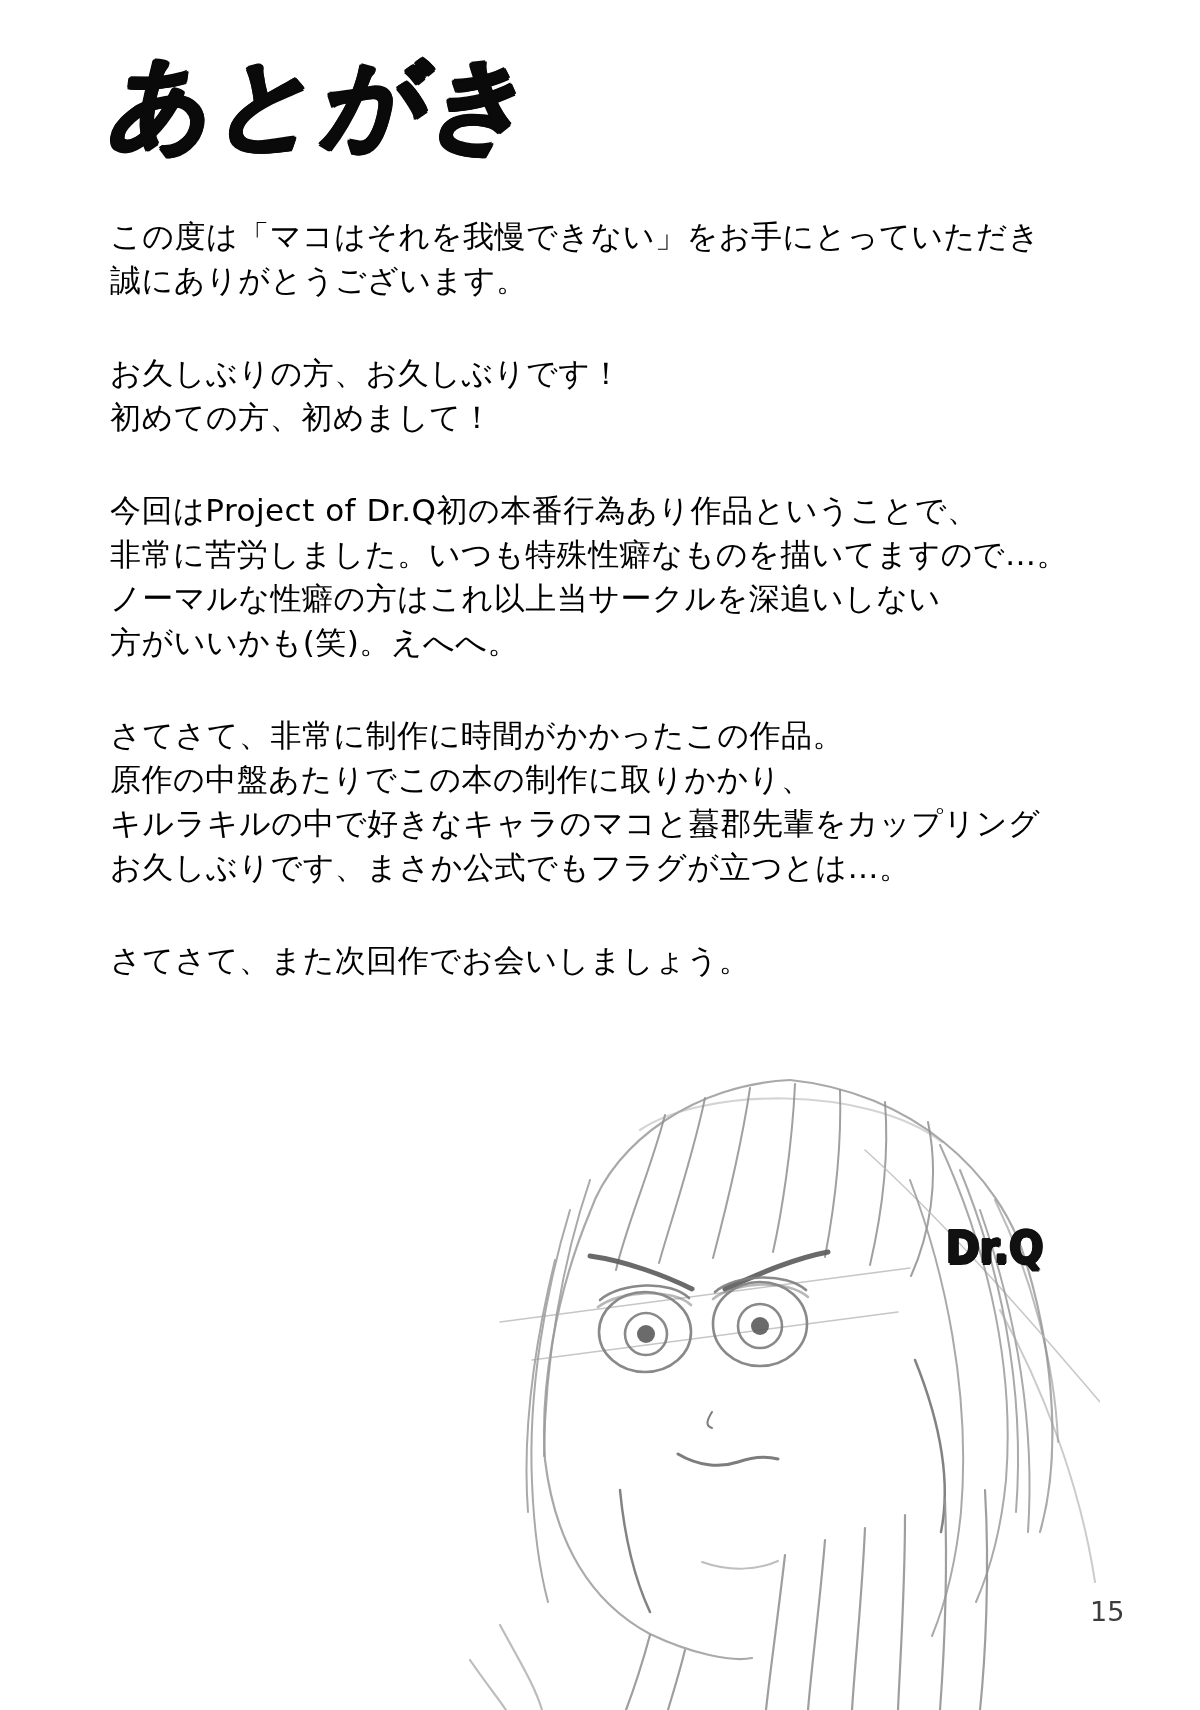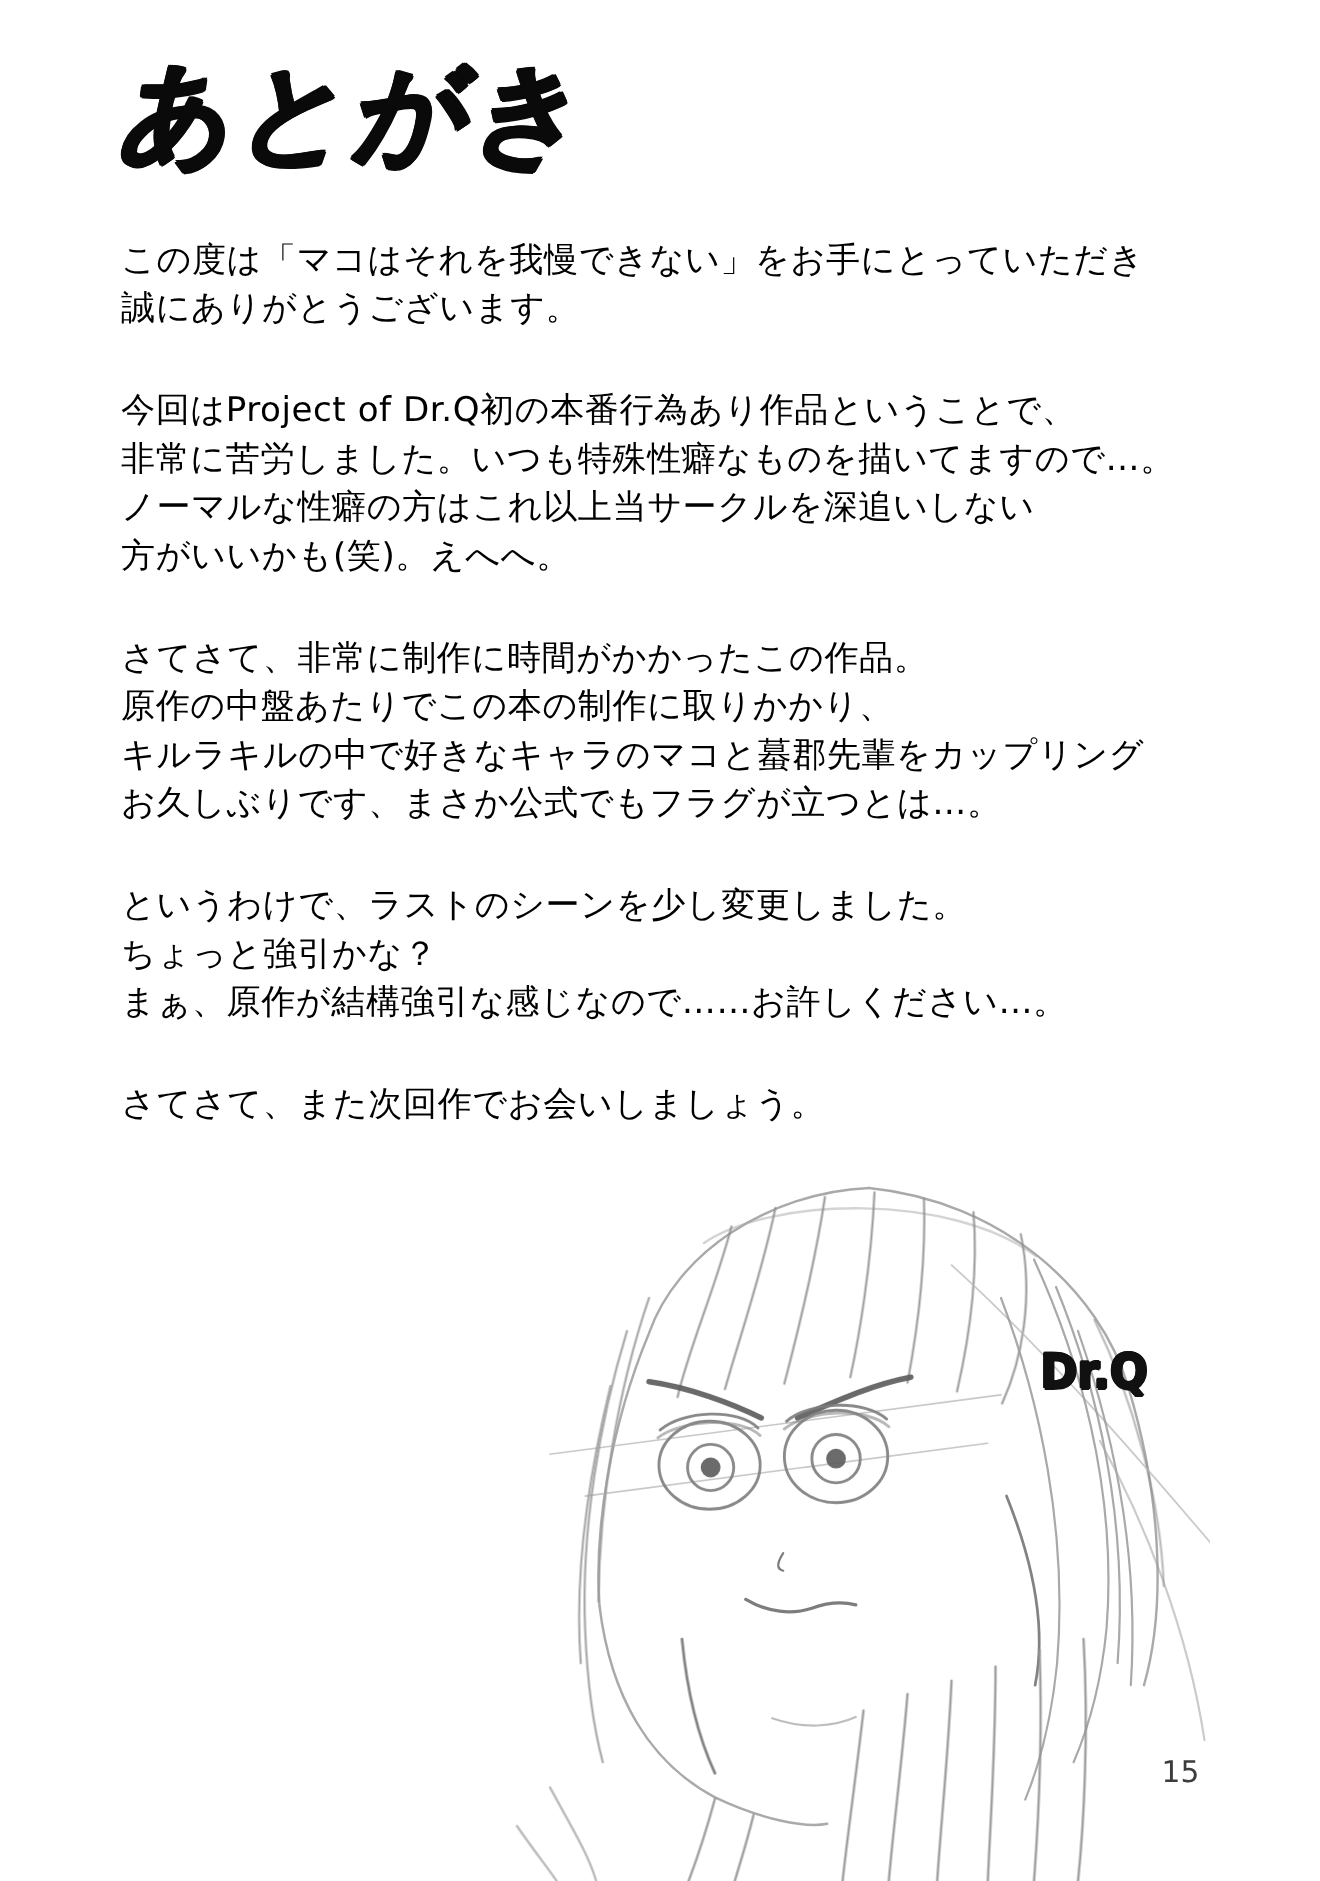--- a/index.html
+++ b/index.html
@@ -58,21 +58,21 @@
     transform: scaleX(0.92);
     transform-origin: left top;
     text-shadow:
       1.5px 0 0 #111, -1.5px 0 0 #111,
       0 1.5px 0 #111, 0 -1.5px 0 #111,
       1px 1px 0 #111, -1px -1px 0 #111;
     z-index: 3;
   }
   .page-number {
     position: absolute;
-    left: 1056px;
+    left: 1090px;
     top: 1596px;
     font-size: 27px;
     color: #3c3c3c;
     z-index: 3;
   }
   .sketch {
     position: absolute;
     left: 440px;
     top: 1060px;
     width: 660px;
@@ -84,31 +84,30 @@
 </head>
 <body>
 
 <div class="page">
 
   <h1 class="title">あとがき</h1>
 
   <div class="content">
     <p>この度は「マコはそれを我慢できない」をお手にとっていただき
 誠にありがとうございます。</p>
+    <p>お久しぶりの方、お久しぶりです！
+初めての方、初めまして！</p>
     <p>今回はProject of Dr.Q初の本番行為あり作品ということで、
 非常に苦労しました。いつも特殊性癖なものを描いてますので…。
 ノーマルな性癖の方はこれ以上当サークルを深追いしない
 方がいいかも(笑)。えへへ。</p>
     <p>さてさて、非常に制作に時間がかかったこの作品。
 原作の中盤あたりでこの本の制作に取りかかり、
 キルラキルの中で好きなキャラのマコと蟇郡先輩をカップリング
 お久しぶりです、まさか公式でもフラグが立つとは…。</p>
-    <p>というわけで、ラストのシーンを少し変更しました。
-ちょっと強引かな？
-まぁ、原作が結構強引な感じなので……お許しください…。</p>
     <p>さてさて、また次回作でお会いしましょう。</p>
   </div>
 
   <div class="signature">Dr.Q</div>
 
   <div class="page-number">15</div>
 
   <svg class="sketch" viewBox="0 0 660 650" fill="none" stroke-linecap="round" stroke-linejoin="round">
 
     <g stroke="#9b9b9b" stroke-width="2.2" opacity="0.85">

